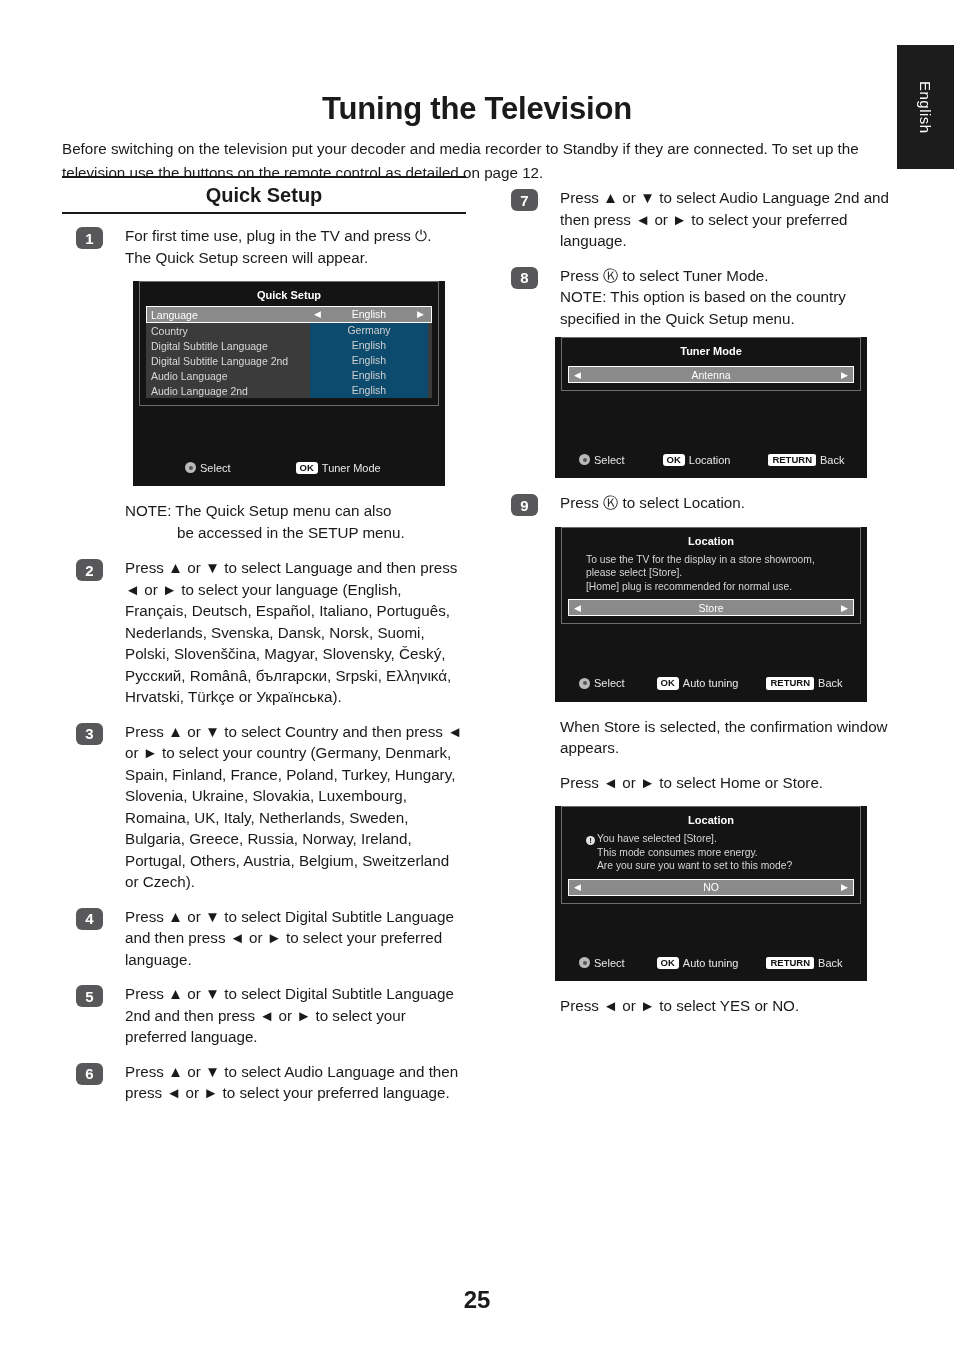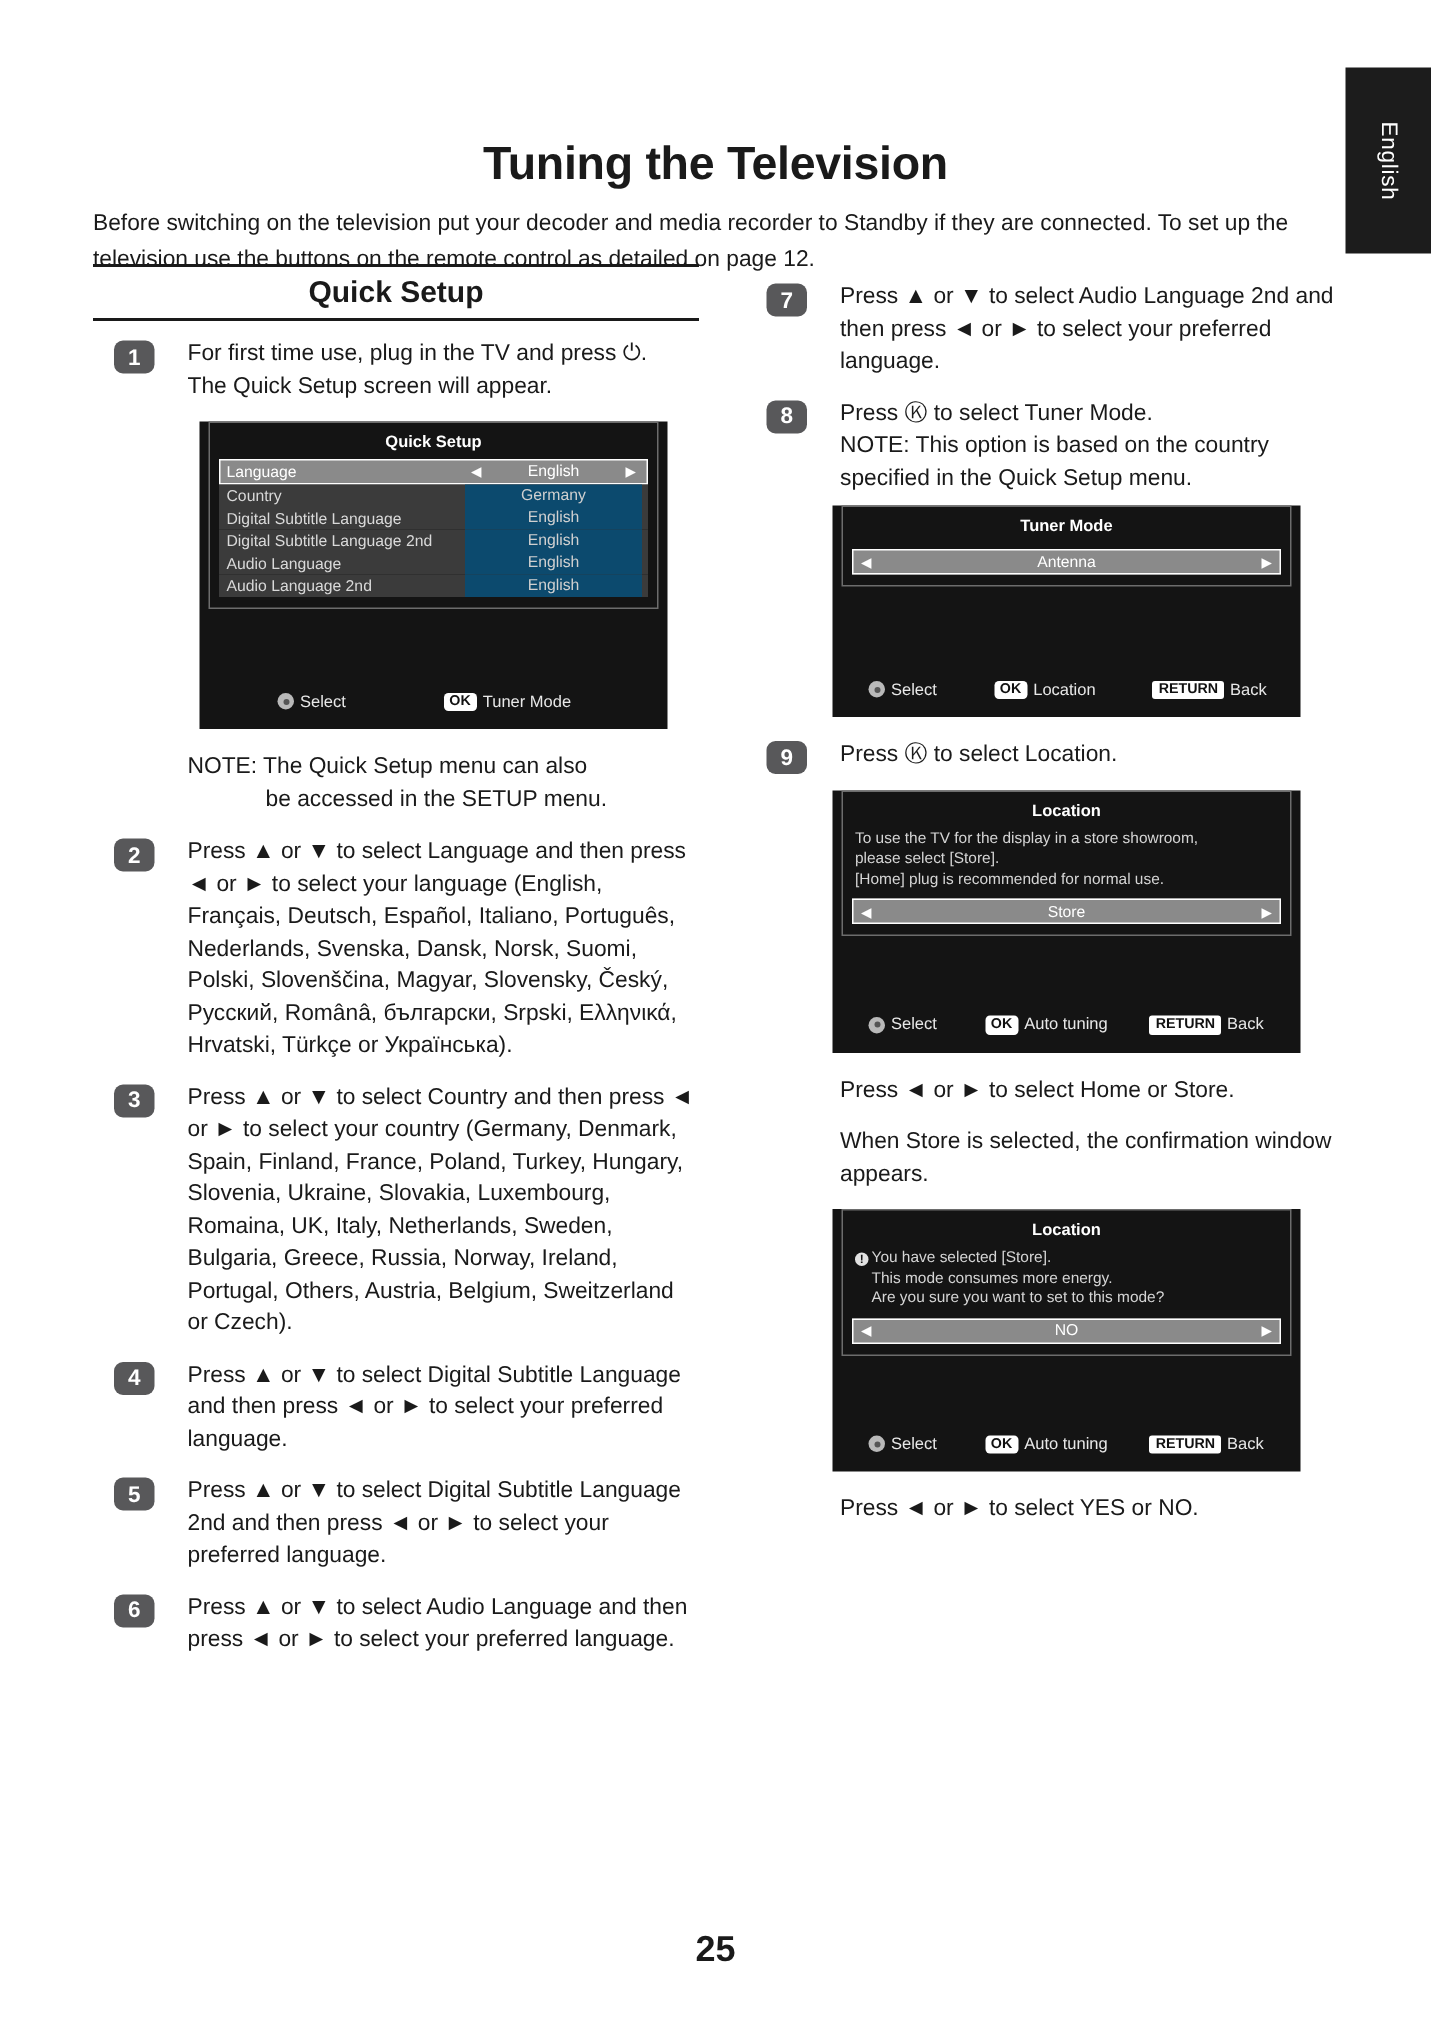--- a/index.html
+++ b/index.html
@@ -177,20 +177,21 @@
     font-size: 10.5px;
     margin-top: 4px;
   }
   .osd-bar .mid { flex: 1; text-align: center; }
 
   .osd-desc {
     color: #d5d5d5;
     font-size: 10.3px;
     line-height: 13.5px;
     padding: 1px 2px 2px 2px;
+    margin-left: 16px;
   }
   .osd-desc .ico {
     display: inline-block;
     width: 9px; height: 9px;
     border-radius: 50%;
     background: #e2e2e2;
     color: #141414;
     font-size: 8px; font-weight: bold;
     text-align: center; line-height: 9px;
     margin-right: 2px;
@@ -431,25 +432,25 @@
         <span>Auto tuning</span>
       </span>
       <span class="fitem" style="margin-left:28px;">
         <span class="keycap sq">RETURN</span>
         <span>Back</span>
       </span>
     </div>
   </div>
 
   <div class="plain">
+    <span>When </span><b>Store</b><span> is selected, the confirmation window appears.</span>
+  </div>
+
+  <div class="plain">
     <span>Press ◄ or ► to select </span><b>Home</b><span> or </span><b>Store</b><span>.</span>
-  </div>
-
-  <div class="plain">
-    <span>When </span><b>Store</b><span> is selected, the confirmation window appears.</span>
   </div>
 
   <div class="osd osd-confirm">
     <div class="osd-inner">
       <div class="osd-title">Location</div>
       <div class="osd-desc">
         <span class="ico">!</span><span>You have selected [Store].</span>
         <span class="hang">This mode consumes more energy.</span>
         <span class="hang">Are you sure you want to set to this mode?</span>
       </div>

